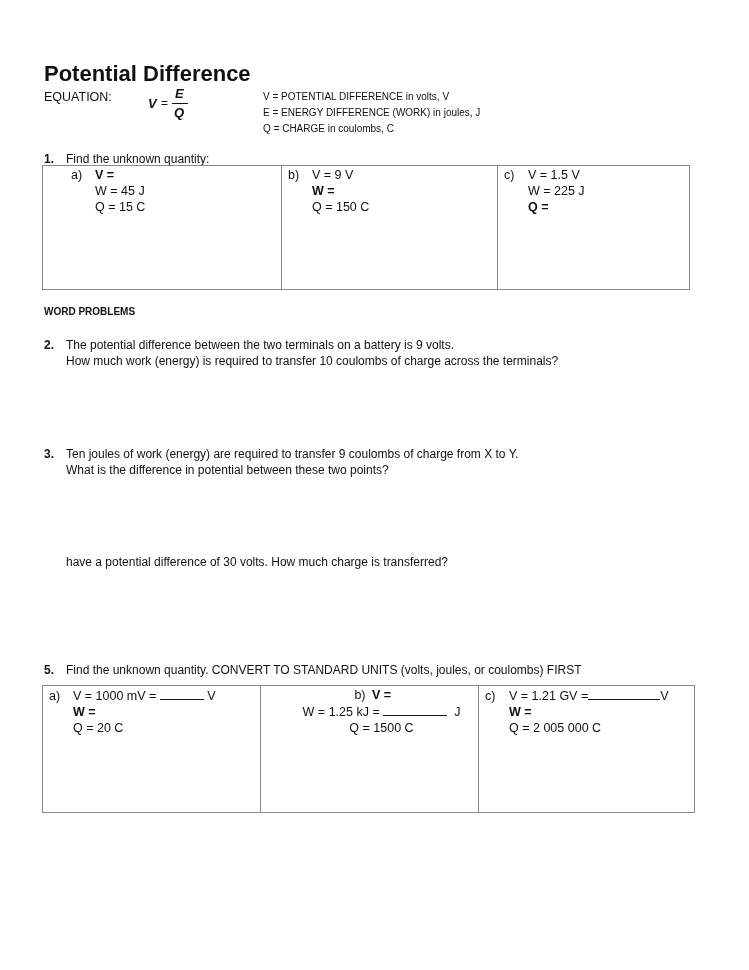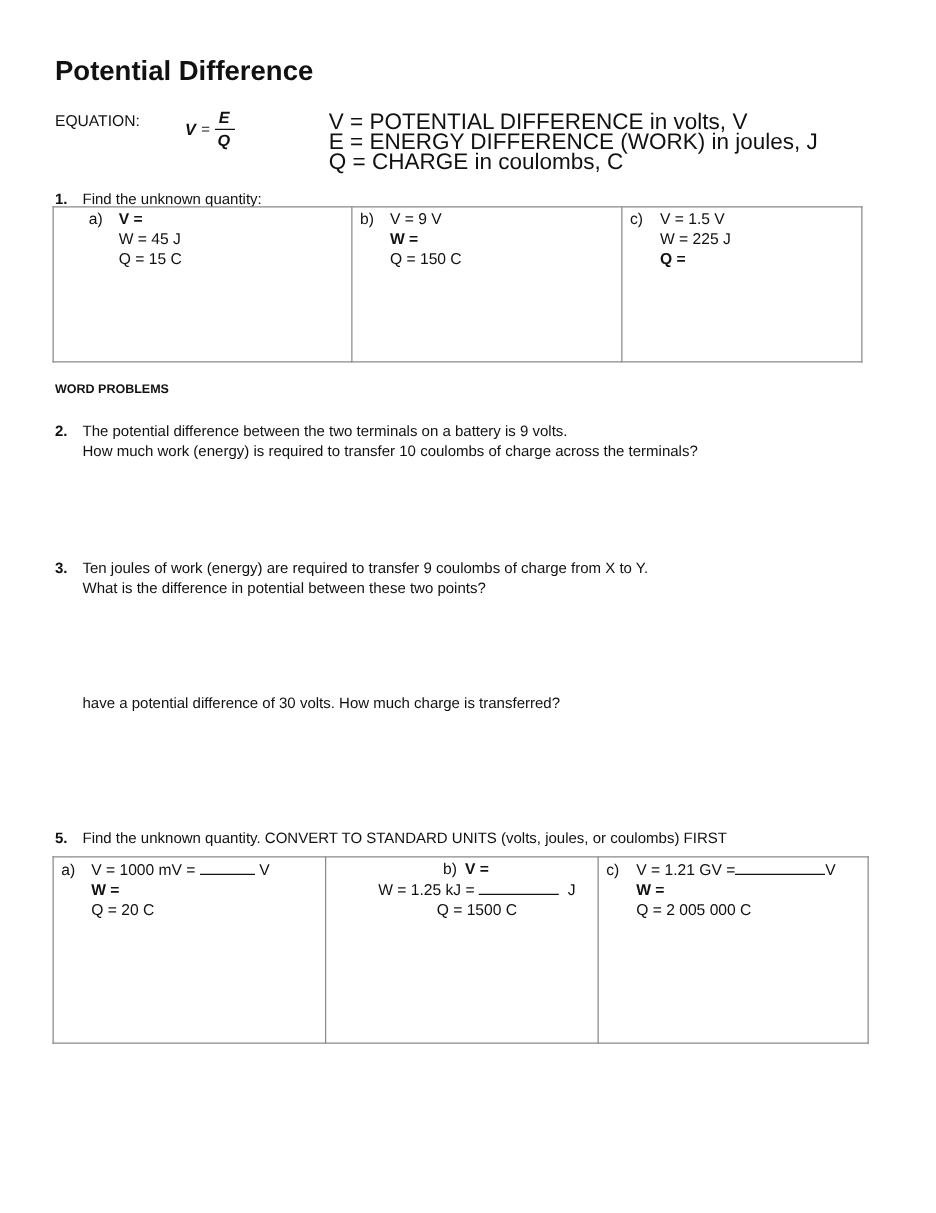--- a/index.html
+++ b/index.html
@@ -1,27 +1,27 @@
 <!DOCTYPE html>
 <html><head>
 <meta charset="utf-8">
 <style>
   html, body { margin:0; padding:0; background:#ffffff; }
   body { width:749px; height:970px; position:relative; overflow:hidden;
          font-family:"Liberation Sans", sans-serif; color:#111; font-size:12.5px; }
   .abs { position:absolute; }
-  .title { left:44px; top:44px; font-size:22px; font-weight:bold; color:#111; }
+  .title { left:44px; top:61px; font-size:22px; font-weight:bold; color:#111; }
   .eq-label { left:44px; top:90px; font-size:12.5px; }
   .eq { left:148px; top:86px; width:50px; height:40px; font-style:italic; font-weight:bold; }
   .eq .v { position:absolute; left:0; top:10px; font-size:13px; }
   .eq .equals { position:absolute; left:13px; top:10px; font-size:12px; font-style:normal; font-weight:normal; }
   .eq .num { position:absolute; left:27px; top:0px; font-size:13px; }
   .eq .bar { position:absolute; left:24px; top:17px; width:16px; height:1px; background:#111; }
   .eq .den { position:absolute; left:26px; top:19px; font-size:13px; }
-  .defs { left:263px; top:89px; line-height:16px; font-size:18px; }
+  .defs { left:263px; top:89px; line-height:16px; font-size:10px; }
   .q { font-size:12px; line-height:16px; }
   .q .num { display:inline-block; width:22px; font-weight:bold; }
   .q .line2 { padding-left:22px; }
   .section { font-weight:bold; font-size:10px; }
   table.grid { position:absolute; border-collapse:collapse; }
   table.grid td { border:1.5px solid #8a8a8a; vertical-align:top; padding:1px 6px; font-size:12.5px; line-height:16px; }
   .cell-lbl { display:inline-block; width:24px; }
   .indent { padding-left:24px; }
   b { font-weight:bold; }
   .blank { display:inline-block; border-bottom:1px solid #111; height:12px; vertical-align:baseline; }
@@ -82,21 +82,21 @@
   <div class="line2">What is the difference in potential between these two points?</div>
 </div>
 
 <div class="abs q" style="left:44px; top:554px;">
   <div class="line2">have a potential difference of 30 volts. How much charge is transferred?</div>
 </div>
 
 <div class="abs q" style="left:44px; top:662px;">
   <span class="num">5.</span><span>Find the unknown quantity. CONVERT TO STANDARD UNITS (volts, joules, or coulombs) FIRST</span>
 </div>
-<table class="grid" style="left:42px; top:685px; width:653px; height:150px;">
+<table class="grid" style="left:42px; top:685px; width:653px; height:128px;">
   <tbody>
       <tr>
     <td style="width:205px;">
       <div><span class="cell-lbl">a)</span><span>V = 1000 mV = </span><span class="blank" style="width:44px;"></span>&nbsp;<span>V</span></div>
       <div class="indent"><b>W =</b></div>
       <div class="indent">Q = 20 C</div>
     </td>
     <td style="width:205px;text-align:center;">
       <div><span class="cell-lbl">b)</span><b>V =</b></div>
       <div class="indent"><span>W = 1.25 kJ = </span><span class="blank" style="width:64px;"></span>&nbsp;&nbsp;<span>J</span></div>

